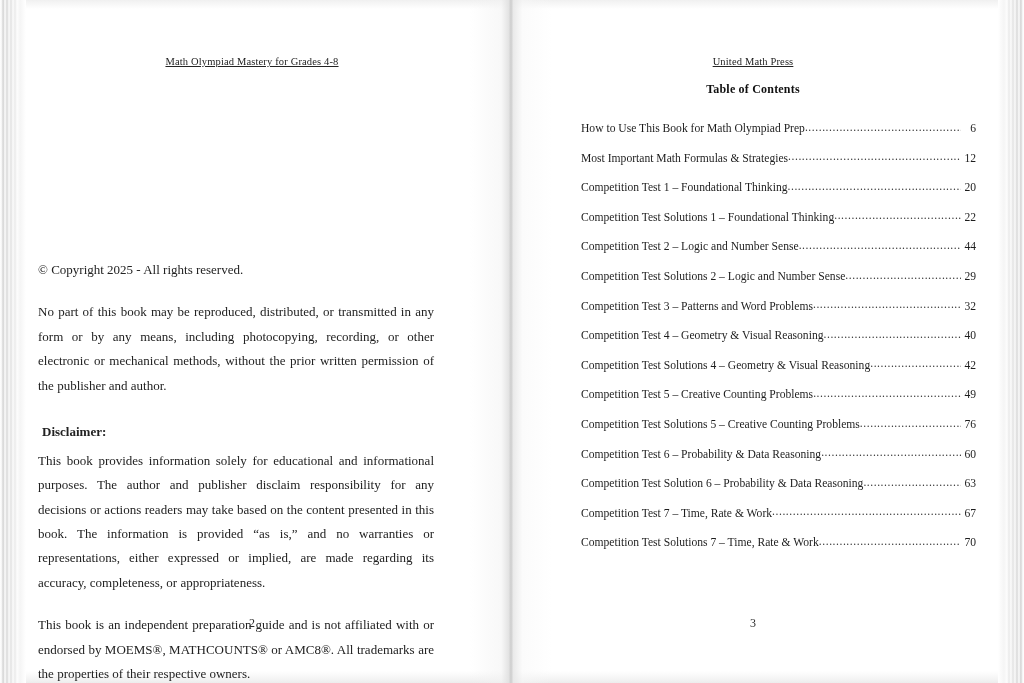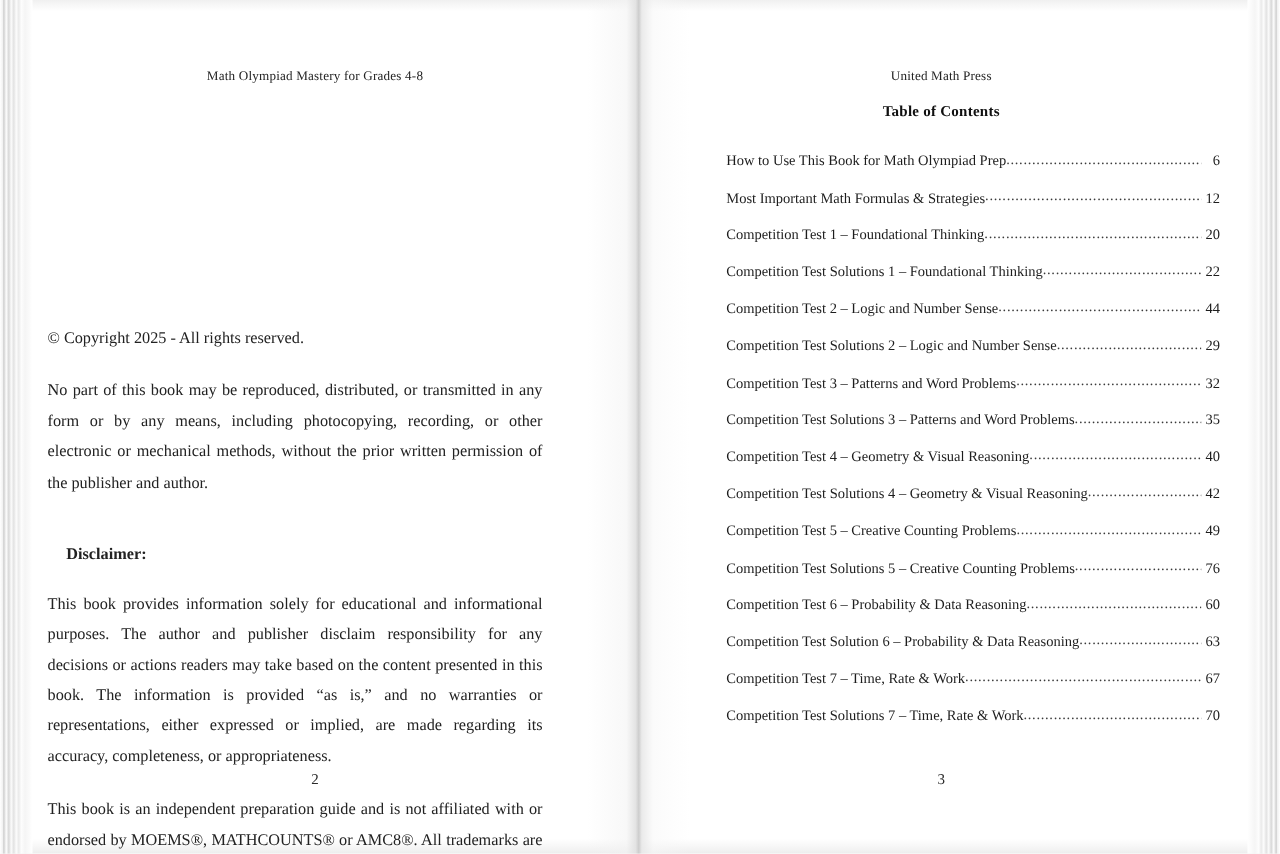--- a/index.html
+++ b/index.html
@@ -110,20 +110,21 @@
   .page-right { left: 512px; width: 486px; }
 
   .running-head {
     position: absolute;
     top: 56px;
     width: 100%;
     text-align: center;
     font-size: 10.5px;
     letter-spacing: 0.15px;
     color: #232323;
+    text-decoration: underline;
   }
   .page-left .running-head  { left: -16px; }
   .page-right .running-head { left: -2px; }
 
   .folio {
     position: absolute;
     bottom: 52px;
     width: 100%;
     text-align: center;
     font-size: 12px;
@@ -140,21 +141,21 @@
     width: 396px;
     font-size: 13px;
     line-height: 1.88;
     text-align: justify;
     color: #222222;
   }
   .legal-block p { margin: 0 0 0 0; }
   .legal-block .gap-lg { height: 18px; }
   .legal-block .bold-head {
     font-weight: bold;
-    margin: 15px;
+    margin: 4px;
     text-align: left;
   }
 
   
   .toc-title {
     position: absolute;
     top: 82px;
     left: -2px;
     width: 100%;
     text-align: center;
@@ -274,25 +275,20 @@
           <span class="toc-label">Competition Test Solutions 2 – Logic and Number Sense</span>
           <span class="toc-dots"></span>
           <span class="toc-page">29</span>
         </div>
         <div class="toc-row">
           <span class="toc-label">Competition Test 3 – Patterns and Word Problems</span>
           <span class="toc-dots"></span>
           <span class="toc-page">32</span>
         </div>
         <div class="toc-row">
-          <span class="toc-label">Competition Test Solutions 3 – Patterns and Word Problems</span>
-          <span class="toc-dots"></span>
-          <span class="toc-page">35</span>
-        </div>
-        <div class="toc-row">
           <span class="toc-label">Competition Test 4 – Geometry &amp; Visual Reasoning</span>
           <span class="toc-dots"></span>
           <span class="toc-page">40</span>
         </div>
         <div class="toc-row">
           <span class="toc-label">Competition Test Solutions 4 – Geometry &amp; Visual Reasoning</span>
           <span class="toc-dots"></span>
           <span class="toc-page">42</span>
         </div>
         <div class="toc-row">

